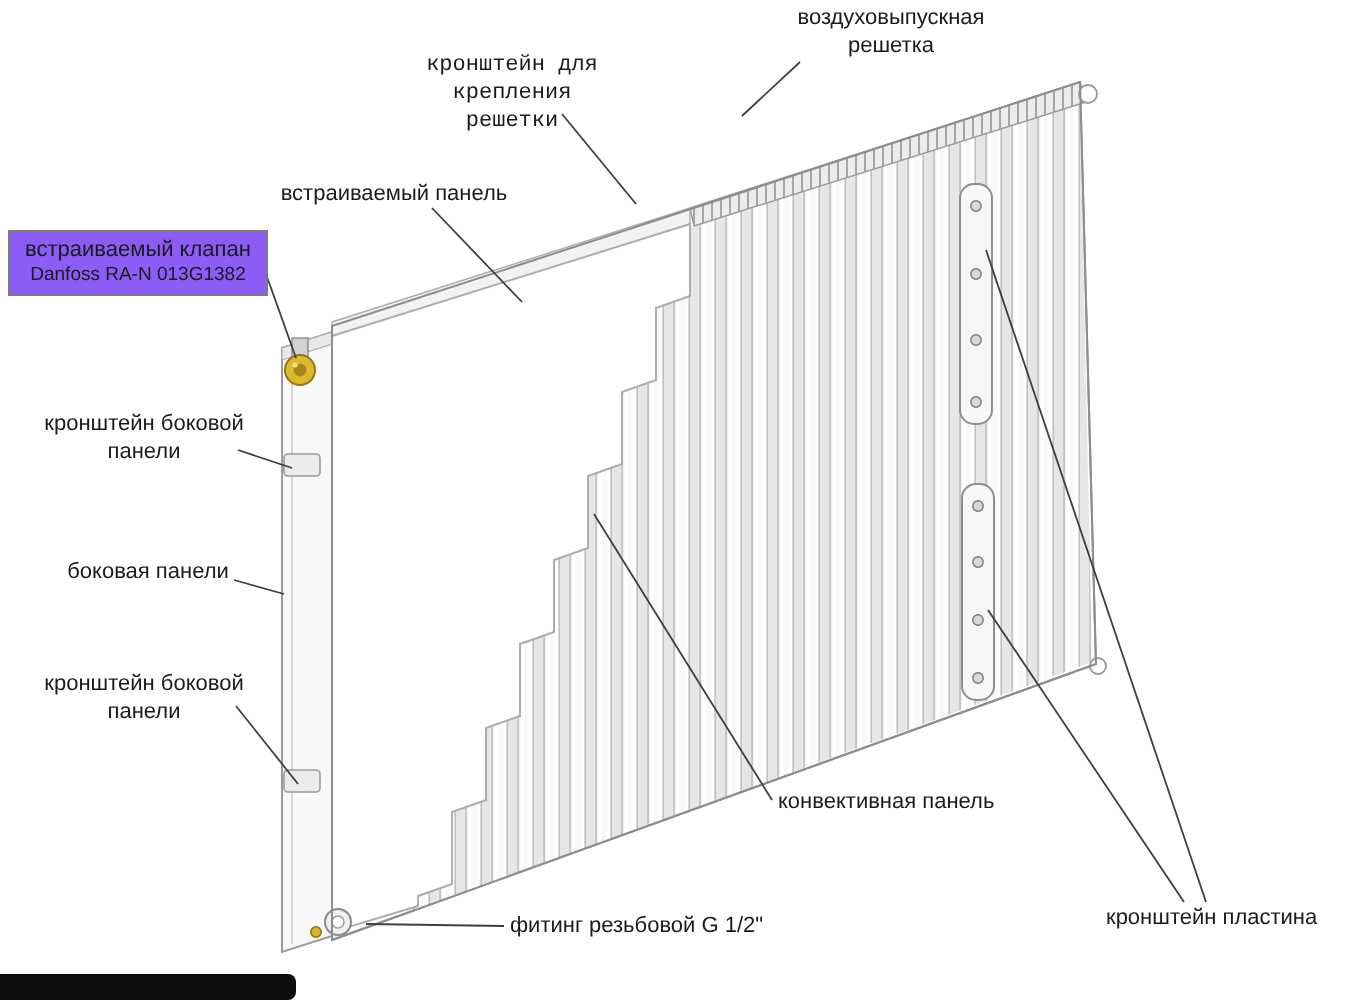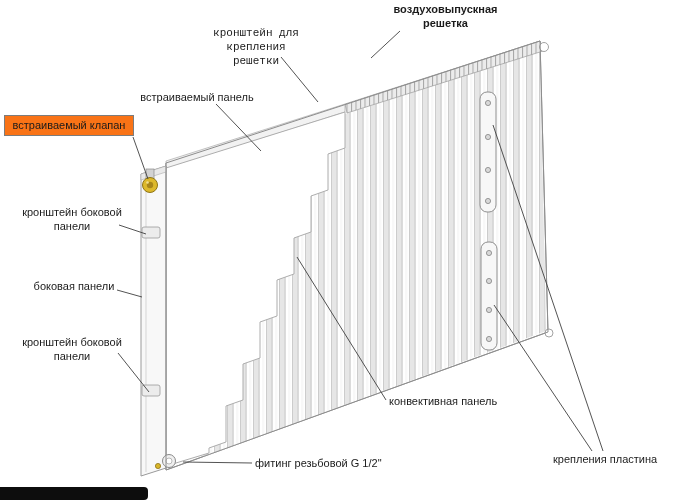--- a/index.html
+++ b/index.html
@@ -4,21 +4,21 @@
 <style>
   * { margin:0; padding:0; box-sizing:border-box; }
   html,body { background:#ffffff; }
   body { font-family:"Liberation Sans", sans-serif; }
   .stage { position:relative; width:678px; height:500px; background:#fff; overflow:hidden; }
   .stage > svg { position:absolute; left:0; top:0; }
   .lbl { position:absolute; font-size:11px; color:#1b1b1b; line-height:1.25; }
   .center { text-align:center; }
   .nowrap { white-space:nowrap; }
   .valve-box { position:absolute; left:4px; top:115px; width:130px; border:1px solid #7c7c7c;
-               background:#f97316; text-align:center; padding:3px 1px 4px; }
+               background:#8b5cf6; text-align:center; padding:3px 1px 4px; }
   .valve-box .title { font-size:11px; color:#1b1b1b; }
   .valve-box .model { font-size:9.5px; color:#1b1b1b; margin-top:1px; }
   .watermark { position:absolute; left:0; top:487px; width:148px; height:13px;
                background:#0d0d0d; border-radius:0 4px 4px 0; }
 </style>
 </head>
 <body>
 
 <div class="stage">
 
@@ -93,37 +93,38 @@
       <line x1="119" y1="225" x2="146" y2="234"></line>
       <line x1="117" y1="290" x2="142" y2="297"></line>
       <line x1="118" y1="353" x2="149" y2="392"></line>
       <line x1="252" y1="463" x2="183" y2="462"></line>
       <line x1="386" y1="400" x2="297" y2="257"></line>
       <line x1="603" y1="451" x2="493" y2="125"></line>
       <line x1="592" y1="451" x2="494" y2="305"></line>
     </g>
   </svg>
 
-  <div class="lbl center" style="left:388px; top:3px; width:115px;font-weight:bold;">воздуховыпускная решетка</div>
+  <div class="lbl center" style="left:388px; top:3px; width:115px;">воздуховыпускная решетка</div>
 
   <div class="lbl center" style="left:200px; top:27px; width:112px;font-family:Liberation Mono, monospace;">кронштейн для крепления решетки</div>
 
   <div class="lbl center nowrap" style="left:137px; top:91px; width:120px;">встраиваемый панель</div>
 
   <div class="valve-box">
     <div class="title">встраиваемый клапан</div>
+    <div class="model">Danfoss RA-N 013G1382</div>
   </div>
 
   <div class="lbl center" style="left:22px; top:206px; width:100px;">кронштейн боковой панели</div>
 
   <div class="lbl center nowrap" style="left:24px; top:280px; width:100px;">боковая панели</div>
 
   <div class="lbl center" style="left:22px; top:336px; width:100px;">кронштейн боковой панели</div>
 
   <div class="lbl nowrap" style="left:255px; top:457px; width:170px;">фитинг резьбовой G 1/2"</div>
 
   <div class="lbl nowrap" style="left:389px; top:395px; width:140px;">конвективная панель</div>
 
-  <div class="lbl nowrap" style="left:553px; top:453px; width:120px;">крепления пластина</div>
+  <div class="lbl nowrap" style="left:553px; top:453px; width:120px;">кронштейн пластина</div>
 
   <div class="watermark"></div>
 
 </div>
 
 </body></html>

